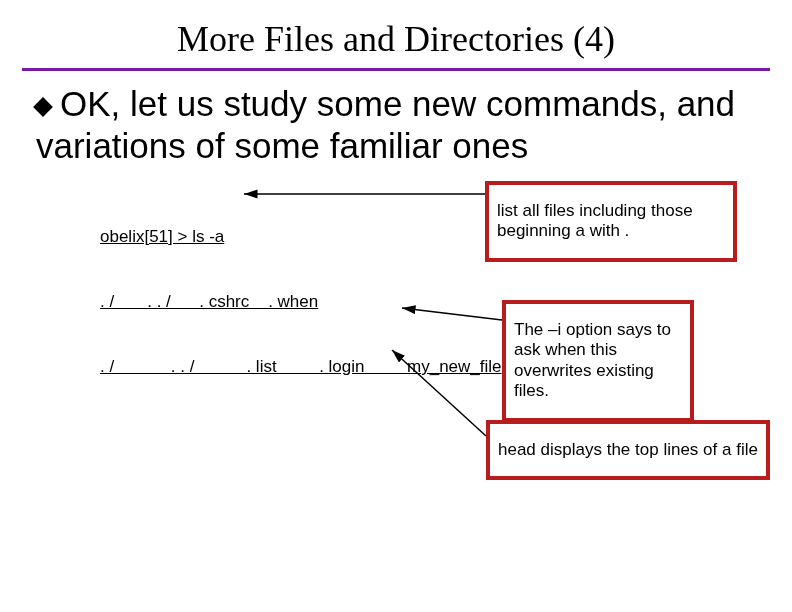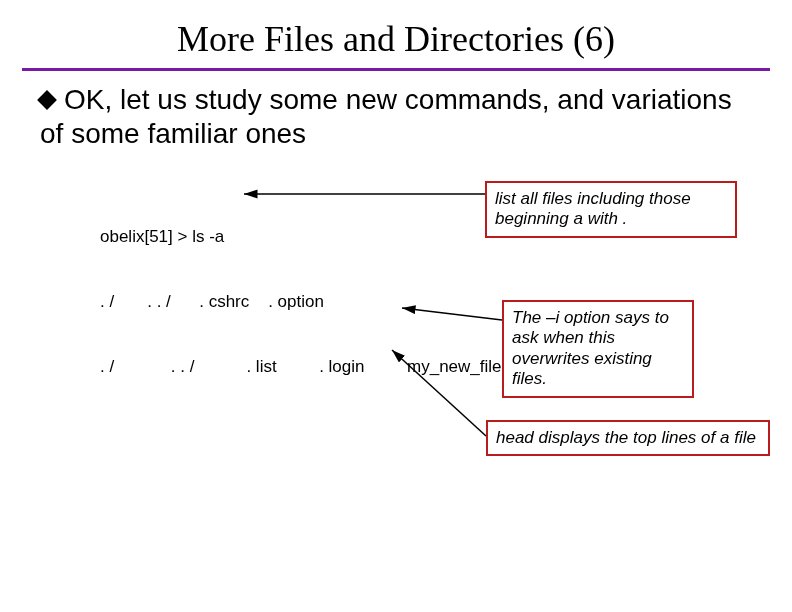--- a/index.html
+++ b/index.html
@@ -18,76 +18,74 @@
     padding-top: 18px;
     padding-bottom: 8px;
     font-weight: normal;
   }
   .rule {
     height: 3px;
     background: #7a1aa3;
     margin: 0 22px 0 22px;
   }
   .body-text {
-    font-size: 28px;
-    padding: 12px 40px 0 24px;
+    font-size: 35px;
+    padding: 12px 40px 0 36px;
     line-height: 1.2;
-    margin-left: 16px;
   }
   .bullet {
     display: inline-block;
     width: 14px;
     height: 14px;
     background: #000;
     transform: rotate(45deg);
     vertical-align: 2px;
     margin-right: 10px;
   }
   .terminal {
     position: absolute;
     left: 100px;
     top: 182px;
     font-size: 17px;
     line-height: 1.28;
     white-space: pre;
     font-family: Arial, Helvetica, sans-serif;
   }
-  .terminal .line { display: block; }
+  .terminal .line { display: block; text-decoration: underline; }
   .callout {
     position: absolute;
-    border: 2px solid #b91c1c;
+    border: 4px solid #b91c1c;
     background: #fff;
     font-size: 17px;
     line-height: 1.2;
-    padding: 6px 8px;
-    font-style: italic;
+    padding: 16px 8px;
   }
   #c1 { left: 485px; top: 181px; width: 252px; }
   #c2 { left: 502px; top: 300px; width: 192px; }
   #c3 { left: 486px; top: 420px; width: 284px; }
   svg.arrows {
     position: absolute;
     left: 0; top: 0;
     width: 792px; height: 612px;
     pointer-events: none;
   }
 </style>
 </head>
 <body>
 
-<h1 class="title">More Files and Directories (6)</h1>
+<h1 class="title">More Files and Directories (4)</h1>
 <div class="rule"></div>
 
 <div class="body-text">
   <span class="bullet"></span><span>OK, let us study some new commands, and variations of some familiar ones</span>
 </div>
 
 <div class="terminal">
   <span class="line">obelix[51] &gt; ls -a</span>
-  <span class="line">. /       . . /      . cshrc    . option</span>
+  <span class="line">. /       . . /      . cshrc    . when</span>
   <span class="line">. /            . . /           . list         . login         my_new_file</span>
   
   
   
   
   
   
 </div>
 
 <div id="c1" class="callout">list all files including those beginning a with .</div>

